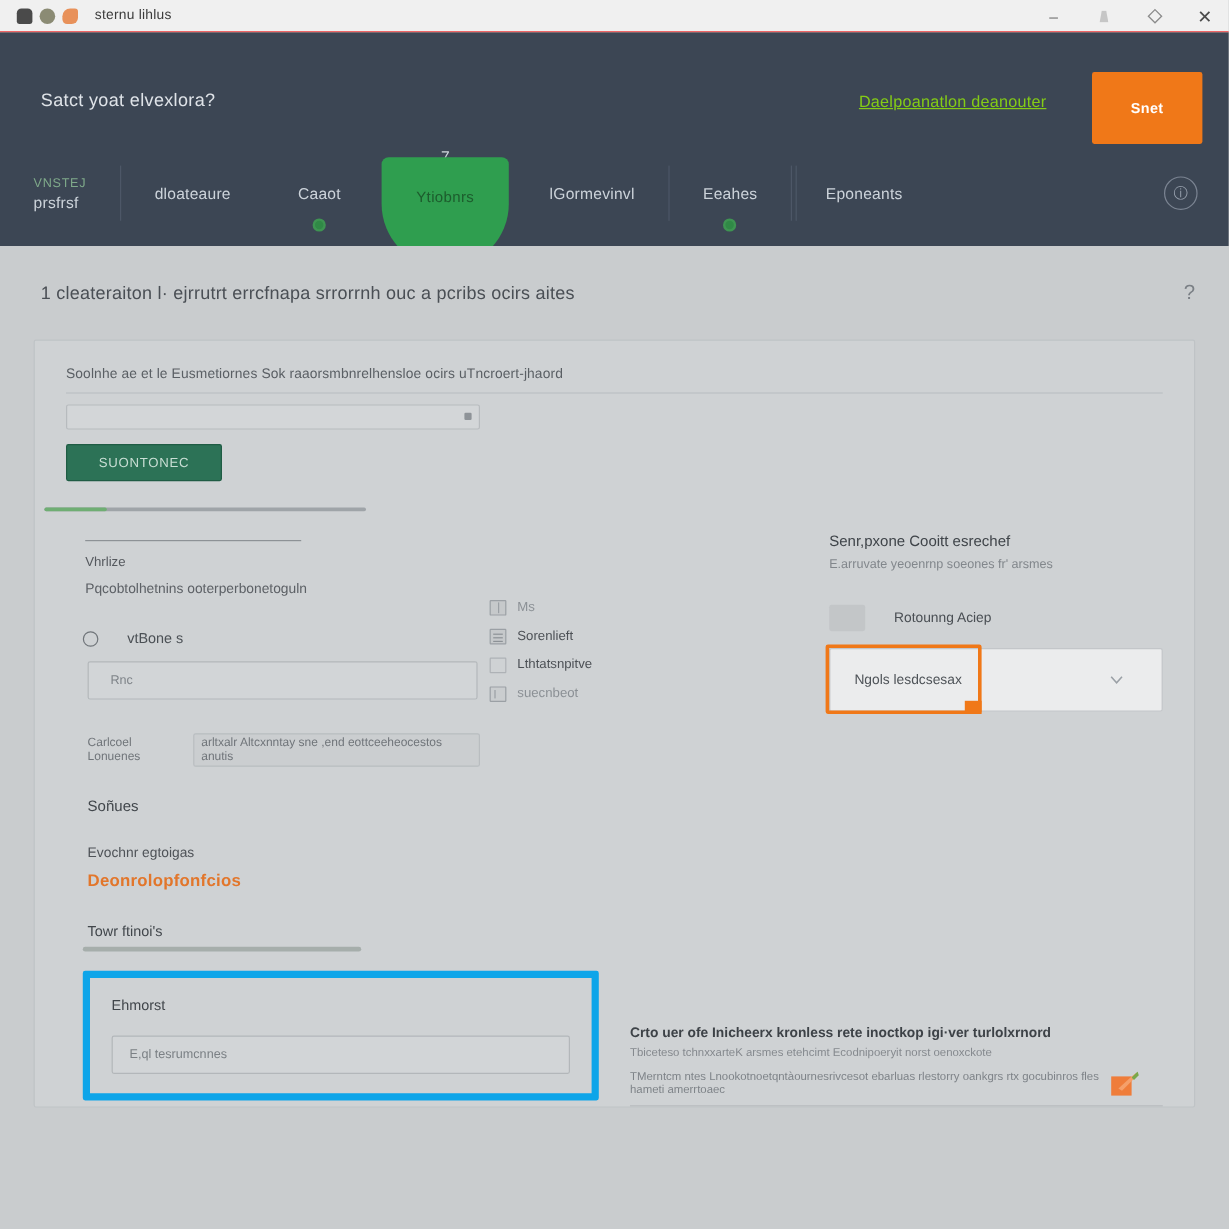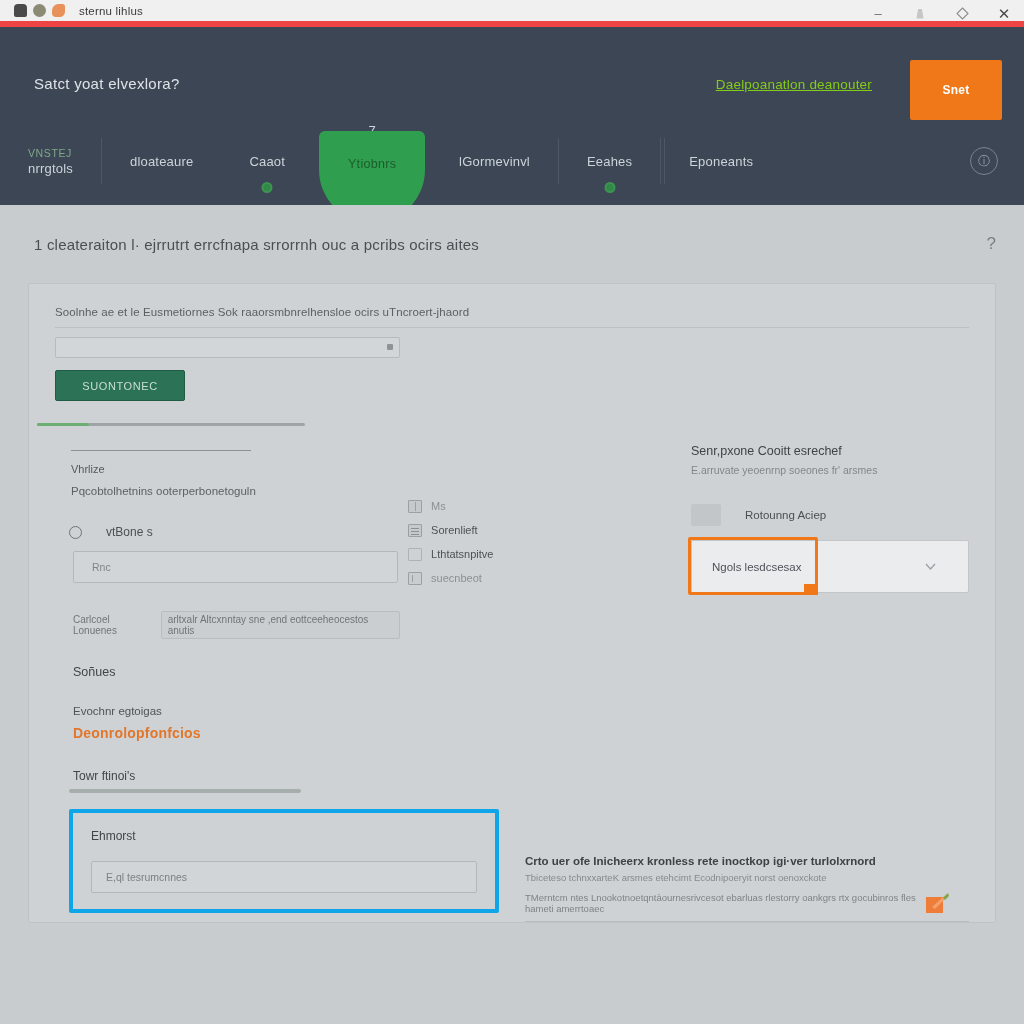--- a/index.html
+++ b/index.html
@@ -8,21 +8,21 @@
     font-family: "Liberation Sans", sans-serif;
     background: #c9ccce;
     overflow: hidden;
   }
 
   
   #app { width: 1024px; height: 1024px; position: relative; background: #c9ccce; }
 
   .titlebar {
     height: 27px; background: #f0f0f0;
-    border-bottom: 6px solid #ef4444;
+    border-bottom: 1px solid #ef4444;
     display: flex; align-items: center; padding: 0 6px;
     position: relative;
   }
   .tb-icons { display: flex; align-items: center; gap: 6px; margin-left: 8px; }
   .tb-ic { width: 13px; height: 13px; border-radius: 3px; display: block; }
   .tb-ic.dark { background: #4a4a4a; border-radius: 4px 4px 2px 2px; }
   .tb-ic.dot  { background: #8b8b74; border-radius: 50%; }
   .tb-ic.orng { background: #e8915a; border-radius: 50% 20% 40% 30%; }
   .tb-title {
     margin-left: 14px; font-size: 11.5px; color: #3b3b3b;
@@ -259,21 +259,21 @@
   .rc-highlight::after {
     content: ""; position: absolute; right: -3px; bottom: -3px;
     width: 14px; height: 11px; background: #f07818;
   }
 
   
   .bottom { display: flex; padding: 16px 26px 0 22px; gap: 0; }
   .bot-left { width: 460px; }
   .notes-card {
     margin-left: 18px; width: 430px; min-height: 104px;
-    background: #cfd2d4; border: 4px solid #0ea5e9; border-radius: 2px;
+    background: #cfd2d4; border: 6px solid #0ea5e9; border-radius: 2px;
     padding: 16px 18px;
   }
   .notes-title { font-size: 12px; color: #40454a; filter: blur(.4px); }
   .notes-input {
     margin-top: 18px; height: 32px; background: #d2d5d7;
     border: 1px solid #b3b7ba; border-radius: 2px;
     display: flex; align-items: center; padding-left: 14px;
     font-size: 10.5px; color: #7b8085; filter: blur(.5px);
   }
 
@@ -318,21 +318,21 @@
   <div class="header">
     <div class="header-top">
       <div class="header-title">Satct yoat elvexlora?</div>
       <div class="header-subnote">Daelpoanatlon deanouter</div>
       <button class="header-cta">Snet</button>
     </div>
 
     <div class="nav">
       <div class="nav-item">
         <span class="eyebrow">VNSTEJ</span>
-        <span class="lbl">nrrgtols</span>
+        <span class="lbl">prsfrsf</span>
       </div>
       <div class="nav-sep"></div>
       <div class="nav-item">
         <span class="lbl">dloateaure</span>
       </div>
       <div class="nav-item">
         <span class="lbl">Caaot</span>
         <span class="nav-dot"></span>
       </div>
 

